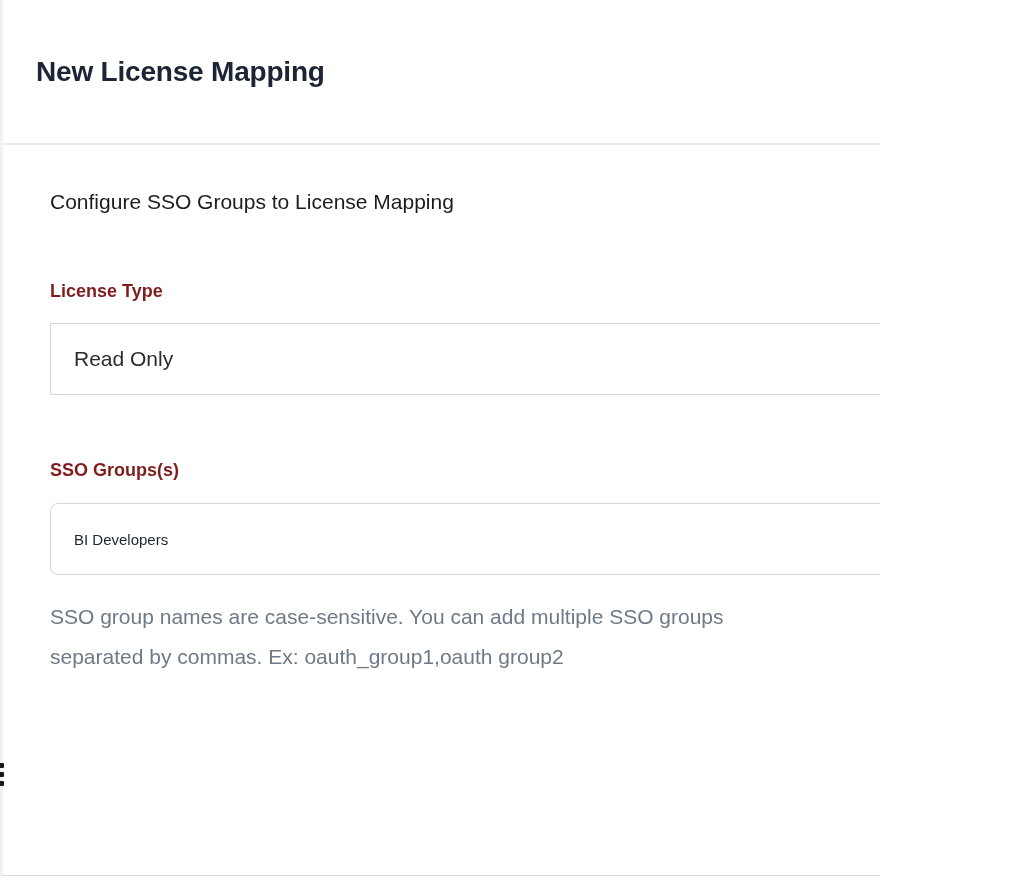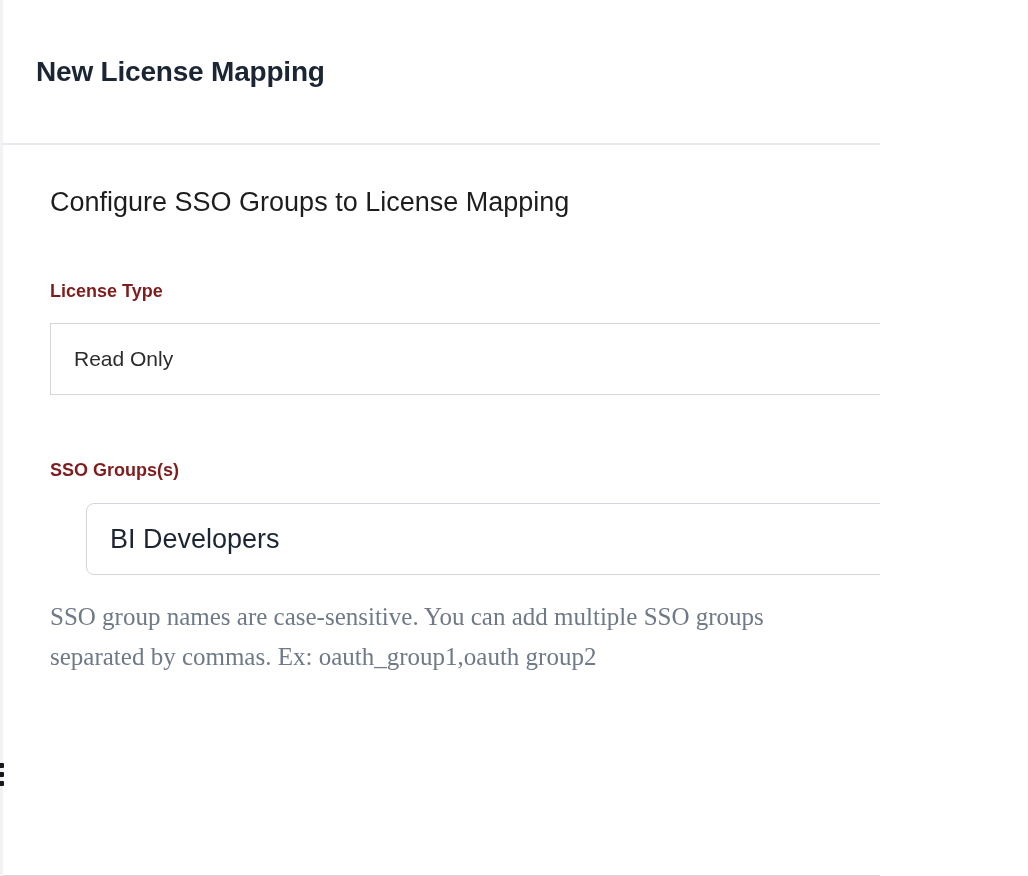--- a/index.html
+++ b/index.html
@@ -66,21 +66,21 @@
     cursor: pointer;
     display: flex;
     align-items: center;
     justify-content: center;
   }
 
   .modal-body { padding: 0 47px; }
 
   .section-heading {
     margin-top: 43px;
-    font-size: 27px;
+    font-size: 21px;
     line-height: 28px;
     color: #1d1d1f;
     font-weight: 400;
   }
 
   .field-label {
     display: block;
     margin-top: 64px;
     font-size: 18px;
     line-height: 22px;
@@ -108,33 +108,31 @@
 
   .text-input {
     margin-top: 22px;
     height: 72px;
     width: 100%;
     border: 1px solid #d3d6db;
     border-radius: 8px;
     background: #ffffff;
     padding: 0 23px;
     font-family: "Liberation Sans", "DejaVu Sans", sans-serif;
-    font-size: 27px;
+    font-size: 15px;
     color: #1c2534;
     outline: none;
-    margin-left: 36px;
   }
 
   .help-text {
     margin-top: 22px;
-    font-size: 25px;
+    font-size: 21px;
     line-height: 40px;
     color: #6f7987;
     font-weight: 400;
-    font-family: Liberation Serif, serif;
   }
 </style>
 </head>
 <body>
 
 <div class="screen">
 
   <div class="underlay-strip">
     <div class="menu-sliver">
       <i></i>

